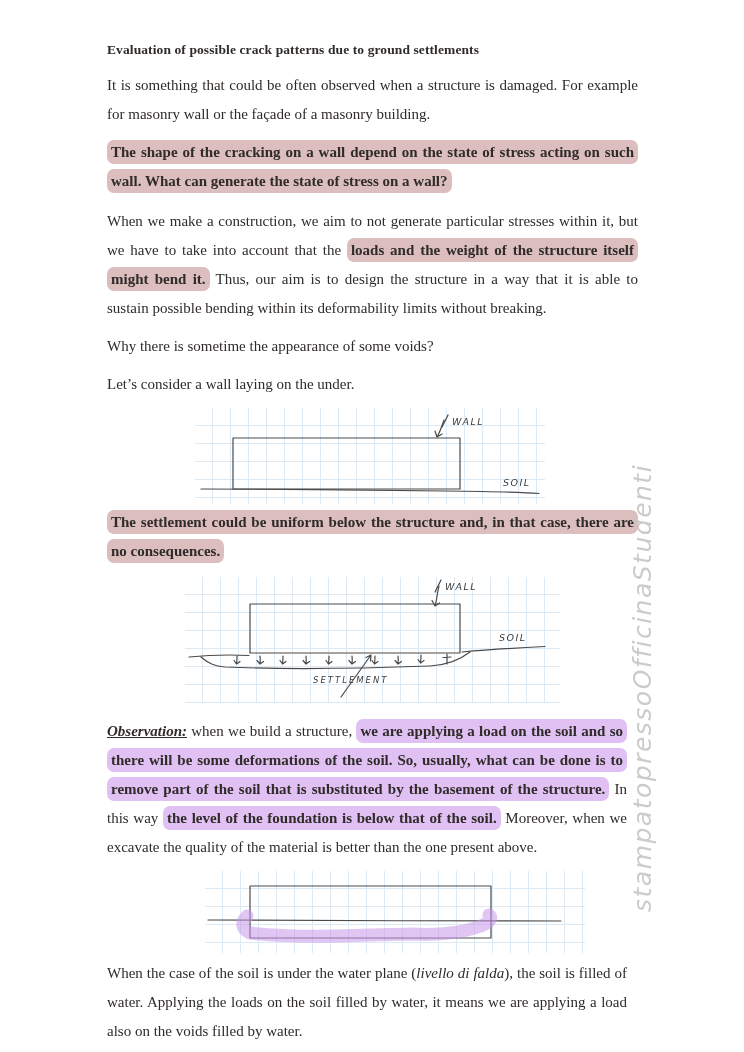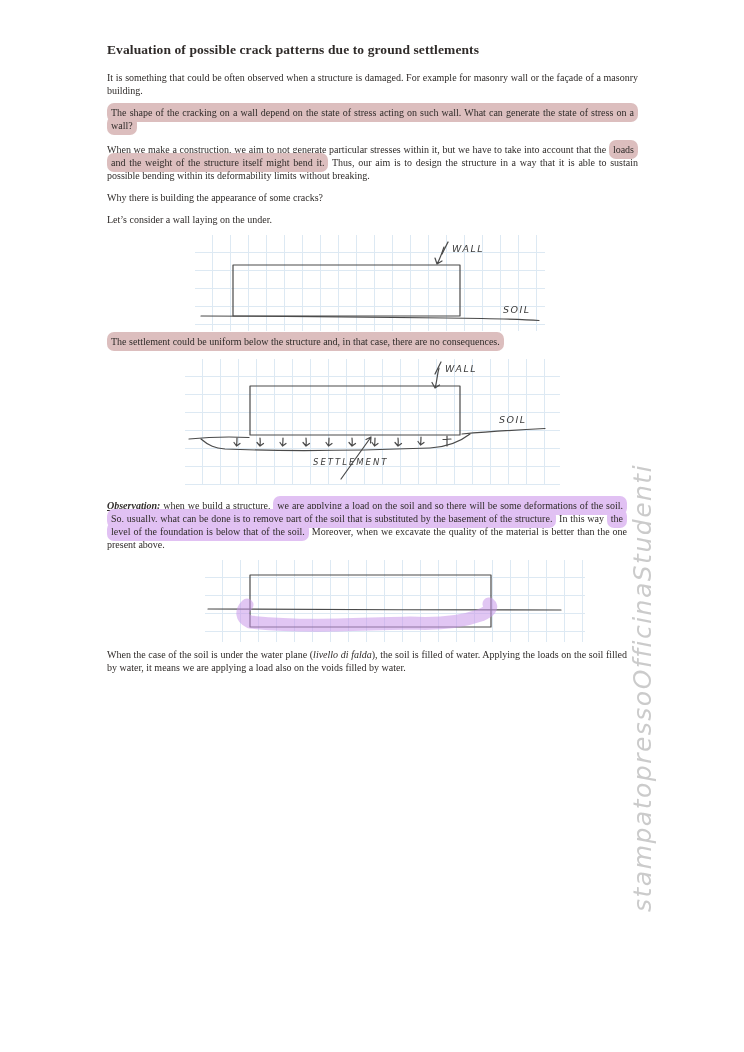--- a/index.html
+++ b/index.html
@@ -2,23 +2,23 @@
 <html><head>
 <meta charset="utf-8">
 <style>
   html,body{margin:0;padding:0;background:#ffffff;}
   .page{
     position:relative;width:744px;height:1052px;background:#ffffff;
     font-family:"Liberation Serif", serif;color:#2f2b29;overflow:hidden;
   }
   .content{position:absolute;left:107px;top:42px;width:531px;}
   .title{font-size:13.5px;font-weight:bold;margin:0 0 13px 0;letter-spacing:.1px;}
-  p.para{font-size:10px;line-height:13px;margin:0 0 9px 0;text-align:justify;}
+  p.para{font-size:15px;line-height:29px;margin:0 0 9px 0;text-align:justify;}
   p.tight{margin-bottom:11px;}
-  .hl{padding:4px 4px;border-radius:7px;-webkit-box-decoration-break:clone;box-decoration-break:clone;}
+  .hl{padding:4px 4px;border-radius:7px;-webkit-box-decoration-break:clone;box-decoration-break:clone;font-weight:bold;}
   .hl-pink{background:#dcbebe;}
   .hl-purple{background:#e1c1f3;}
   .indent{margin-left:11px;width:520px;}
   .obs-label{font-weight:bold;font-style:italic;text-decoration:underline;margin-top:36px;}
   .italic{font-style:italic;}
   
   .diagram{
     position:relative;
     background-image:
       repeating-linear-gradient(to bottom, transparent 0 17px, #dde9f3 17px 18px),
@@ -50,21 +50,21 @@
   <div class="content">
 
     <h1 class="title">Evaluation of possible crack patterns due to ground settlements</h1>
 
     <p class="para">It is something that could be often observed when a structure is damaged. For example for masonry wall or the façade of a masonry building.</p>
 
     <p class="para tight"><span class="hl hl-pink">The shape of the cracking on a wall depend on the state of stress acting on such wall. What can generate the state of stress on a wall?</span></p>
 
     <p class="para"><span>When we make a construction, we aim to not generate particular stresses within it, but we have to take into account that the </span><span class="hl hl-pink">loads and the weight of the structure itself might bend it.</span><span> Thus, our aim is to design the structure in a way that it is able to sustain possible bending within its deformability limits without breaking.</span></p>
 
-    <p class="para">Why there is building the appearance of some cracks?</p>
+    <p class="para">Why there is sometime the appearance of some voids?</p>
 
     <p class="para">Let’s consider a wall laying on the under.</p>
 
     <div class="diagram d1">
       <svg width="350" height="96" viewBox="0 0 350 96">
         <rect x="38" y="30" width="227" height="51" class="ink"></rect>
         <path class="ink" d="M6,81 C80,81 180,82 250,83 C300,83.5 332,84.5 344,85.5"></path>
         <path class="ink" d="M253,7 L247,19"></path>
         <path class="ink" d="M249,12 C247,18 245,24 242,29 M242,29 L240,23 M242,29 L247,26"></path>
         <text x="257" y="17" class="hand">WALL</text>

